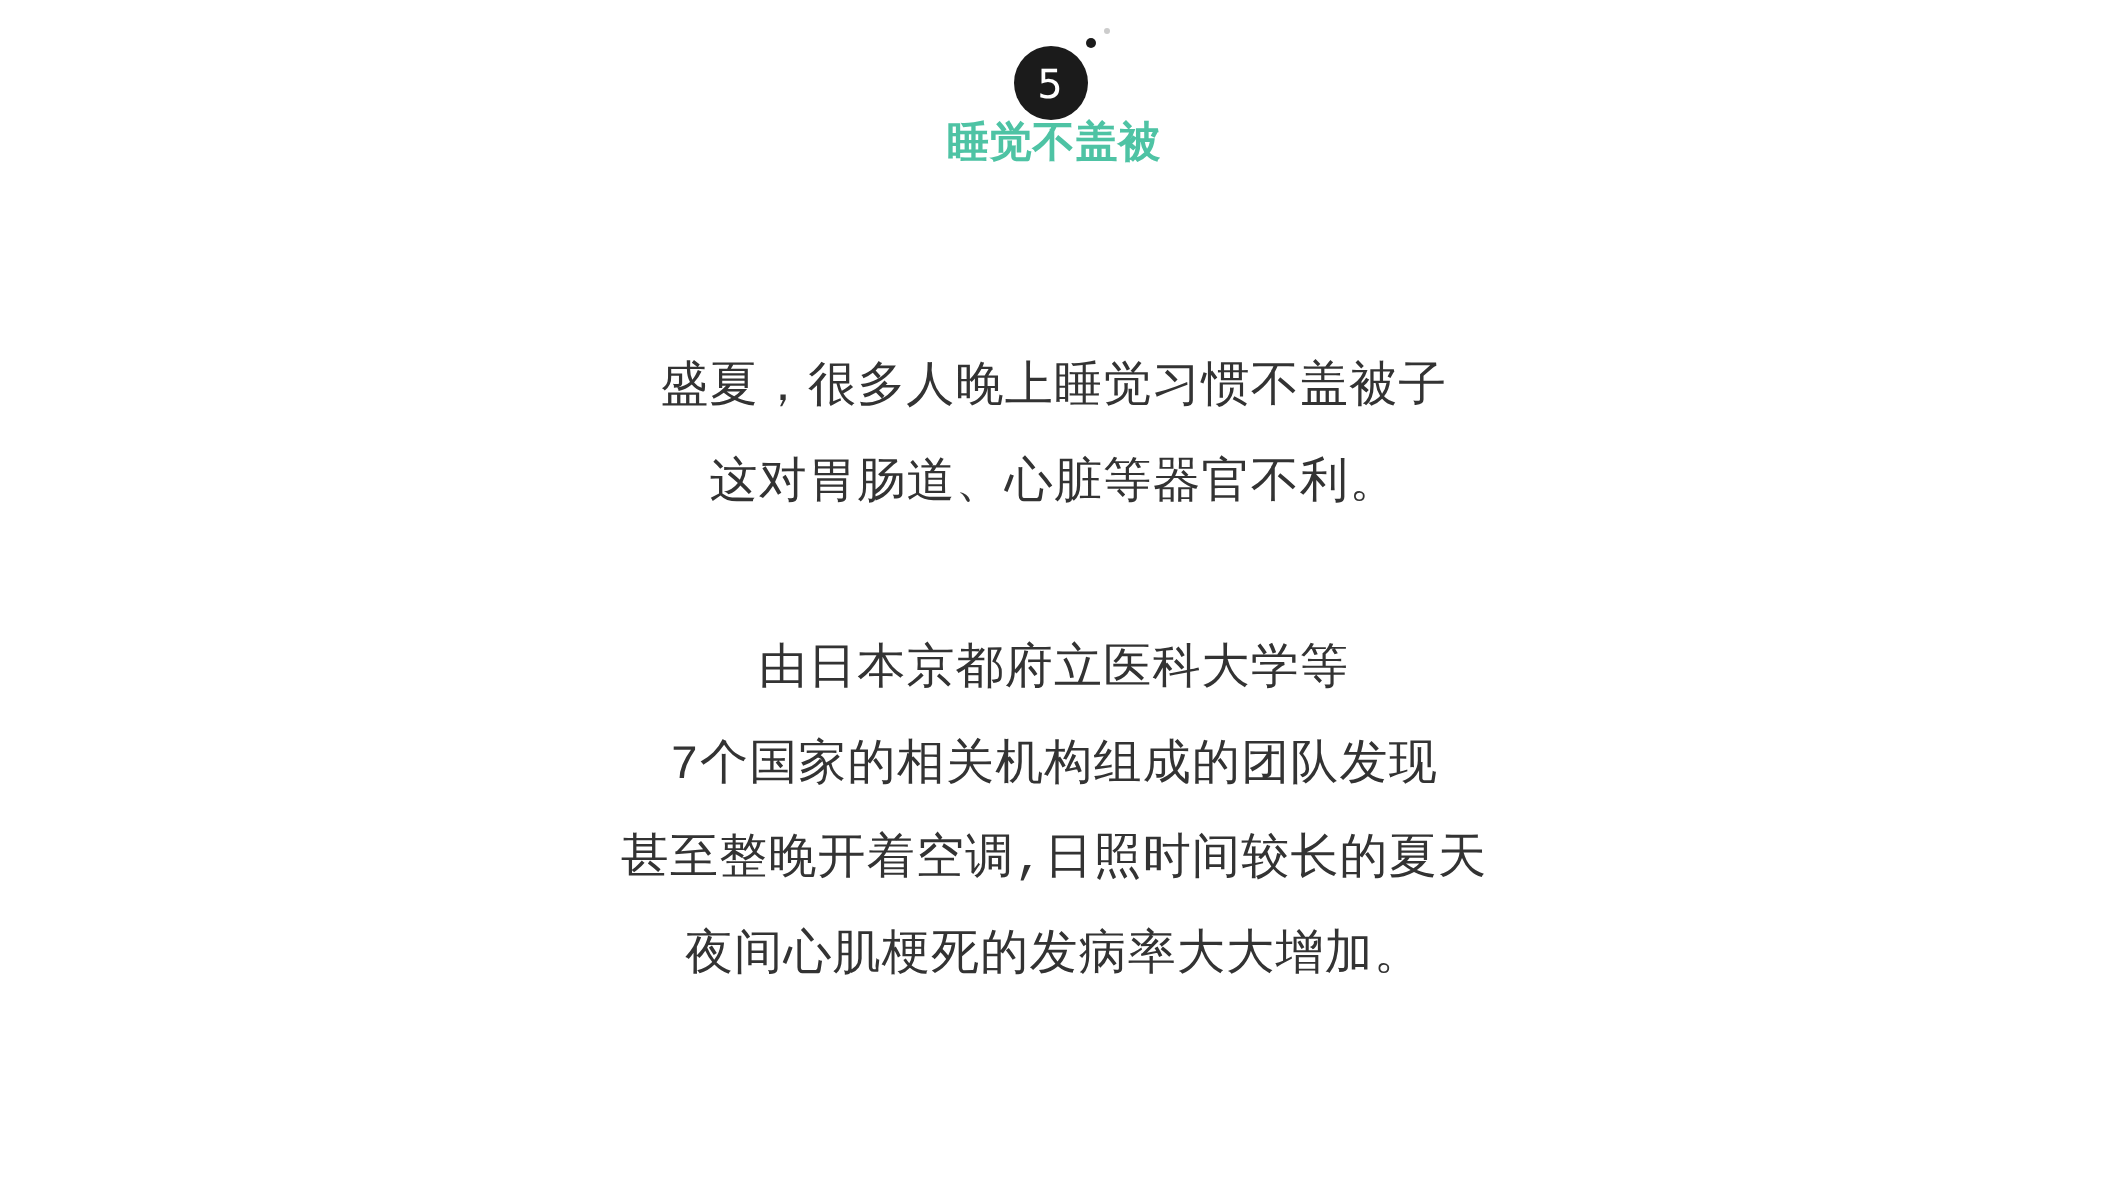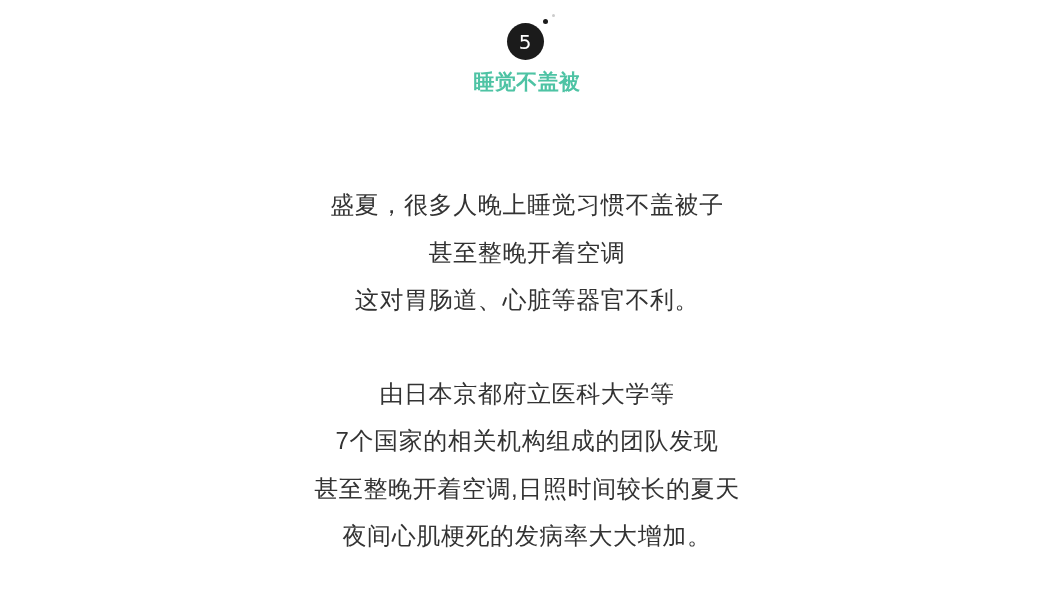--- a/index.html
+++ b/index.html
@@ -49,34 +49,34 @@
   .dot-gray {
     position: absolute;
     left: 552px;
     top: 14px;
     width: 3px;
     height: 3px;
     border-radius: 50%;
     background: #cccccc;
   }
   .heading {
-    margin-top: 10px;
     font-size: 21px;
     line-height: 23px;
     font-weight: bold;
     letter-spacing: 0.4px;
     color: #4ec3a4;
     text-align: center;
   }
   .para {
     font-size: 24px;
     line-height: 47.5px;
     letter-spacing: 0.6px;
     color: #333333;
     font-weight: 400;
+    font-family: Liberation Mono, monospace;
   }
   .para-1 { margin-top: 88px; }
   .para-2 { margin-top: 46px; text-align: center; }
   .line { display: block; }
 </style>
 </head>
 <body>
 
 <div class="page">
 
@@ -85,21 +85,20 @@
       <span>5</span>
     </div>
     <span class="dot-black"></span>
     <span class="dot-gray"></span>
   </div>
 
   <h1 class="heading">睡觉不盖被</h1>
 
   <div class="para para-1">
     <span class="line">盛夏，很多人晚上睡觉习惯不盖被子</span>
-    <span class="line">甚至整晚开着空调</span>
     <span class="line">这对胃肠道、心脏等器官不利。</span>
   </div>
 
   <div class="para para-2">
     <span class="line">由日本京都府立医科大学等</span>
     <span class="line">7个国家的相关机构组成的团队发现</span>
     <span class="line">甚至整晚开着空调,日照时间较长的夏天</span>
     <span class="line">夜间心肌梗死的发病率大大增加。</span>
   </div>
 

